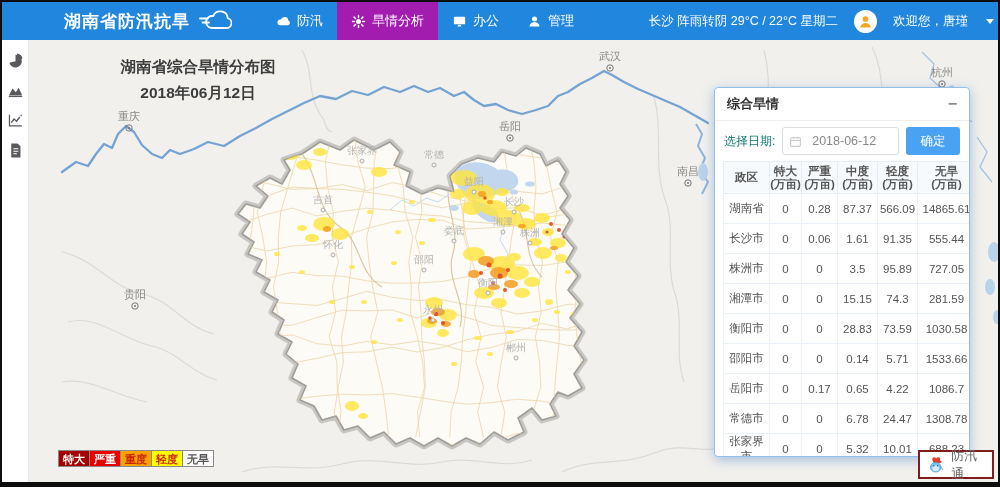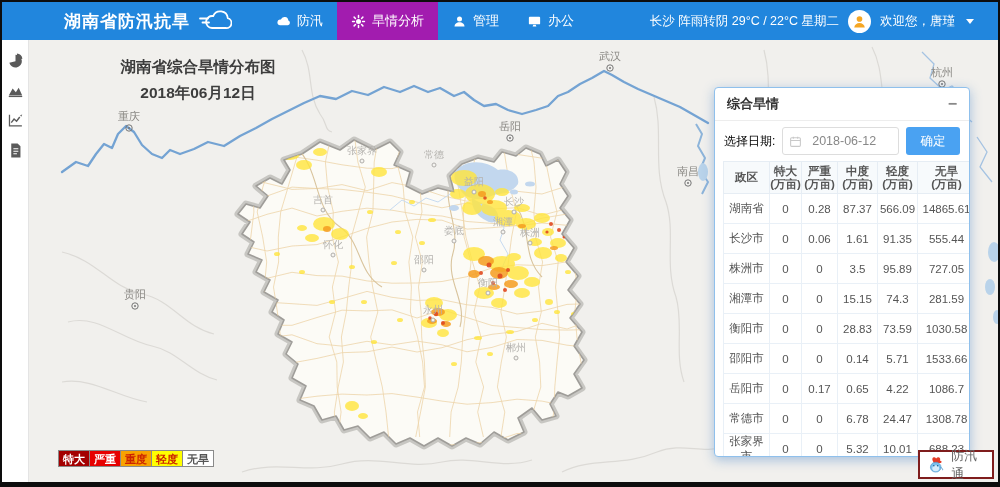--- a/index.html
+++ b/index.html
@@ -15,42 +15,42 @@
     font-size:15.5px; font-weight:bold; color:#3d3d3d; line-height:26px; z-index:2; }
   
   .header { position:absolute; top:0; left:0; right:0; height:38px; background:#2186dd;
     display:flex; align-items:center; color:#fff; z-index:5; }
   .logo { margin-left:62px; font-size:17px; font-weight:bold; letter-spacing:1px; display:flex; align-items:center; }
   .logo-cloud { width:34px; height:24px; margin-left:8px; }
   .nav { display:flex; margin-left:30px; height:38px; }
   .nav-item { display:flex; align-items:center; gap:6px; padding:0 14px; font-size:13px; cursor:pointer; }
   .nav-item.active { background:#a21caf; }
   .nav-item svg { width:15px; height:15px; }
-  .header-right { margin-left:auto; display:flex; align-items:center; gap:9px; padding-right:24px; font-size:12.5px;justify-content:space-between; }
+  .header-right { margin-left:auto; display:flex; align-items:center; gap:16px; padding-right:4px; font-size:12.5px;justify-content:space-between; }
   .avatar { width:23px; height:23px; border-radius:50%; background:#fff; display:flex; align-items:center; justify-content:center; }
   .avatar svg { width:17px; height:17px; }
   .caret { width:0; height:0; border-left:4px solid transparent; border-right:4px solid transparent; border-top:5px solid #fff; margin-left:2px; }
   
   .sidebar { position:absolute; left:0; top:38px; bottom:0; width:27px; background:#fff;
     border-right:1px solid #e4e4e4; z-index:4; display:flex; flex-direction:column; align-items:center; padding-top:12px; gap:13px; }
   .tool-btn { width:17px; height:17px; color:#5a5a5a; cursor:pointer; }
   .tool-btn svg { width:17px; height:17px; }
   
   .legend { position:absolute; left:57px; top:448px; display:flex; z-index:2; font-size:11px; }
   .legend-item { min-width:32px; height:17px; line-height:15px; text-align:center; padding:1px 3px;
     border:1px solid #8a8a8a; margin-left:-1px; font-weight:bold; }
   
   .panel { position:absolute; left:712px; top:85px; width:256px; height:370px; background:#fff;
     border:1px solid #8fc0ec; border-radius:4px; box-shadow:0 3px 12px rgba(70,130,200,.45);
     z-index:6; overflow:hidden; }
   .panel-title { height:20px; display:flex; align-items:center; padding:16px 12px;
     border-bottom:1px solid #ededed; font-size:13px; font-weight:bold; color:#333; }
   .panel-min { margin-left:auto; color:#888; font-size:16px; line-height:14px; cursor:pointer; }
   .date-row { height:40px; display:flex; align-items:center; padding:0 9px; gap:7px; }
-  .date-label { font-size:12px; color:#000000; white-space:nowrap; }
+  .date-label { font-size:12px; color:#0f766e; white-space:nowrap; }
   .date-input { flex:1; height:28px; border:1px solid #ddd; border-radius:3px; display:flex; align-items:center;
     color:#888; font-size:12.5px; cursor:pointer; }
   .date-input svg { width:13px; height:13px; color:#c9c9c9; margin:0 6px; flex:none; }
   .date-value { flex:1; text-align:center; padding-right:18px; }
   .confirm-btn { width:54px; height:28px; background:#4aa2f2; color:#fff; border:none; border-radius:3px;
     font-size:12.5px; cursor:pointer; font-family:inherit; }
   table.drought { width:238px; margin:0 8px; border-collapse:collapse; table-layout:fixed; font-size:11.5px; }
   table.drought th { border:1px solid #e6edf4; background:#f7fafc; color:#555; font-weight:bold;
     padding:2px 0; line-height:13px; height:32px; }
   table.drought td { border:1px solid #e9f0f7; text-align:center; height:30px; color:#555; }
@@ -329,34 +329,34 @@
               <g stroke="currentColor" stroke-width="2.4" stroke-linecap="round">
                 <path d="M12 2.5v3M12 18.5v3M2.5 12h3M18.5 12h3M5 5l2.1 2.1M16.9 16.9L19 19M19 5l-2.1 2.1M7.1 16.9L5 19"></path>
               </g>
             </svg>
           </span>
           <span>旱情分析</span>
         </div>
         <div class="nav-item">
           <span style="display:flex">
             <svg viewBox="0 0 24 24">
+              <rect x="3" y="4.5" width="18" height="12" rx="1.5" fill="currentColor"></rect>
+              <path d="M9 20h6l-1-3h-4z" fill="currentColor"></path>
+            </svg>
+          </span>
+          <span>办公</span>
+        </div>
+        <div class="nav-item">
+          <span style="display:flex">
+            <svg viewBox="0 0 24 24">
               <circle cx="12" cy="8" r="4" fill="currentColor"></circle>
               <path d="M4 20c0-4.4 3.6-7 8-7s8 2.6 8 7z" fill="currentColor"></path>
             </svg>
           </span>
           <span>管理</span>
-        </div>
-        <div class="nav-item">
-          <span style="display:flex">
-            <svg viewBox="0 0 24 24">
-              <rect x="3" y="4.5" width="18" height="12" rx="1.5" fill="currentColor"></rect>
-              <path d="M9 20h6l-1-3h-4z" fill="currentColor"></path>
-            </svg>
-          </span>
-          <span>办公</span>
         </div>
       </div>
     <div class="header-right">
       <span>长沙 阵雨转阴 29°C / 22°C 星期二</span>
       <span class="avatar">
         <svg viewBox="0 0 24 24">
           <circle cx="12" cy="8.5" r="4" fill="#f5a623"></circle>
           <path d="M4.5 20.5c.6-4.3 3.8-6.4 7.5-6.4s6.9 2.1 7.5 6.4z" fill="#f5a623"></path>
         </svg>
       </span>

